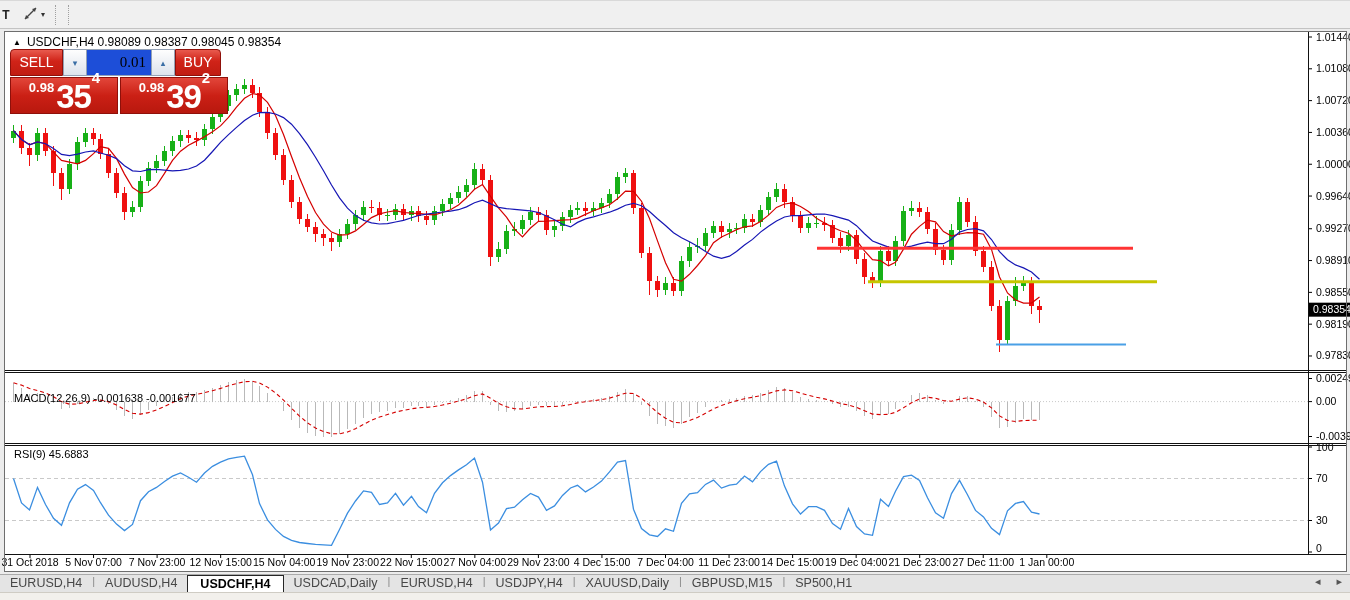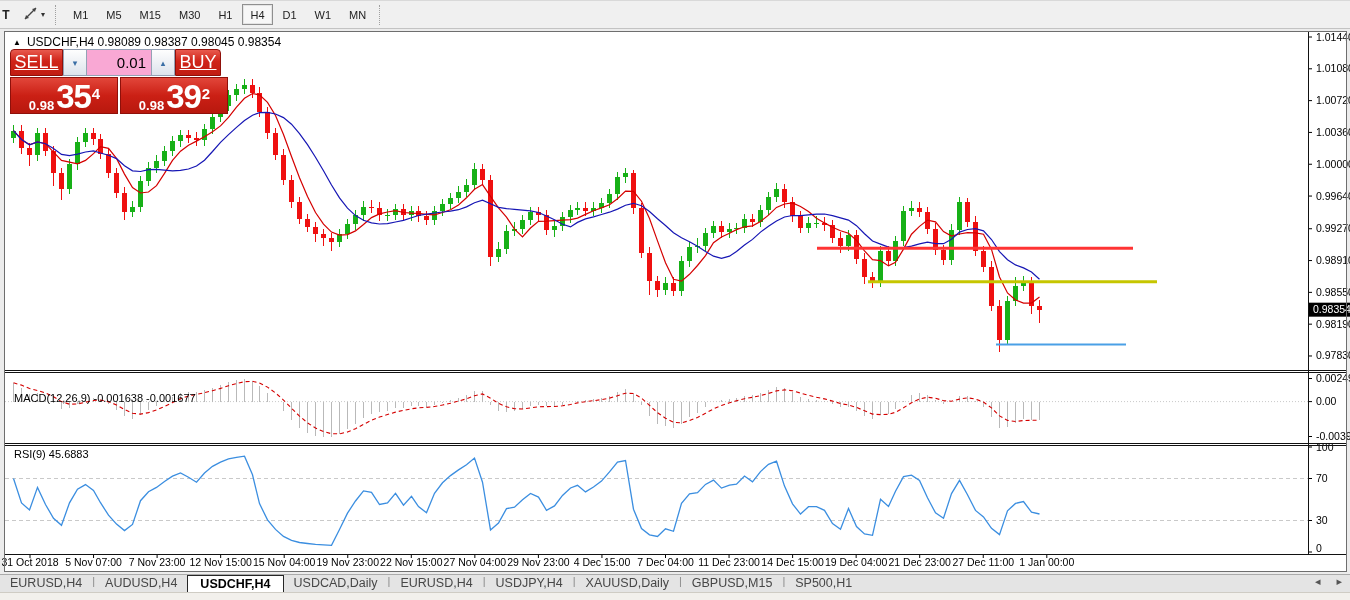--- a/index.html
+++ b/index.html
@@ -23,33 +23,33 @@
   .tfb.sel { background:#f7f7f7; border:1px solid #8f8f8f; box-shadow:inset 0 0 0 1px #e4e4e4; }
 
   
   .charttitle { position:absolute; left:13px; top:35px; z-index:4; font-size:12px; color:#000;
                 display:flex; align-items:center; }
   .collapse-tri { font-size:8px; margin-right:6px; color:#000; }
 
   
   .panel { position:absolute; left:10px; top:49px; width:219px; z-index:4; }
   .row1 { display:flex; height:27px; }
-  .bigbtn { color:#fff; font-size:18px; border:1px solid #8f100a; text-align:center; line-height:25px;
-            background:linear-gradient(#e85a4e,#d02318 45%,#c01d12);text-decoration:underline; }
+  .bigbtn { color:#fff; font-size:14px; border:1px solid #8f100a; text-align:center; line-height:25px;
+            background:linear-gradient(#e85a4e,#d02318 45%,#c01d12); }
   .sellbtn { width:53px; border-radius:4px 0 0 0; }
   .buybtn  { width:46px; border-radius:0 4px 0 0; }
   .spinbtn { width:24px; border:1px solid #94a2b6; background:linear-gradient(#fefefe,#dde3ec);
              display:flex; align-items:center; justify-content:center; color:#3a6ea5; font-size:9px; }
   .vol { width:64px; border:1px solid #94a2b6; border-left:none; border-right:none;
-         font-size:15px; text-align:right; padding-right:5px; color:#000; background:#f9a8d4;
-         font-family:Liberation Sans, sans-serif; }
+         font-size:15px; text-align:right; padding-right:5px; color:#000; background:#1d4ed8;
+         font-family:Liberation Serif, serif; }
   .row2 { display:flex; margin-top:1px; }
   .pricebox { width:108px; height:37px; color:#fff; border:1px solid #8f100a;
               background:linear-gradient(#e2463a,#cb2015 50%,#b8180e);
-              display:flex; align-items:flex-end; justify-content:center; padding-top:2px; }
+              display:flex; align-items:flex-start; justify-content:center; padding-top:2px; }
   .pricebox + .pricebox { margin-left:2px; }
   .psmall { font-size:13px; font-weight:bold; margin-right:2px; }
   .pbig { font-size:33px; font-weight:bold; line-height:33px; letter-spacing:-1px; }
   .psup { font-size:15px; font-weight:bold; position:relative; top:-11px; left:1px; }
 
   
   .indlabel { position:absolute; z-index:4; font-size:11px; color:#000; }
 
   
   .tabbar { position:absolute; left:0; top:574px; width:1350px; height:18px; z-index:5;
@@ -573,31 +573,20 @@
       <span>
         <svg width="15" height="14" viewBox="0 0 15 14">
           <path d="M2 12 L8 6 M13 1 L7 7" stroke="#444" stroke-width="1.4" fill="none"></path>
           <path d="M13 1 L9 2 L12 5 Z" fill="#444"></path>
           <path d="M2 12 L6 11 L3 8 Z" fill="#444"></path>
         </svg>
       </span>
       <span class="caret">▾</span>
     </div>
     <div class="tsep"></div>
-    <div class="tfwrap" id="tfwrap">
-        <div class="tfb">M1</div>
-        <div class="tfb">M5</div>
-        <div class="tfb">M15</div>
-        <div class="tfb">M30</div>
-        <div class="tfb">H1</div>
-        <div class="tfb sel">H4</div>
-        <div class="tfb">D1</div>
-        <div class="tfb">W1</div>
-        <div class="tfb">MN</div>
-      </div>
     <div class="tsep"></div>
   </div>
 
   <div class="charttitle">
     <span class="collapse-tri">▲</span>
     <span>USDCHF,H4 0.98089 0.98387 0.98045 0.98354</span>
   </div>
 
   <div class="panel">
     <div class="row1">

